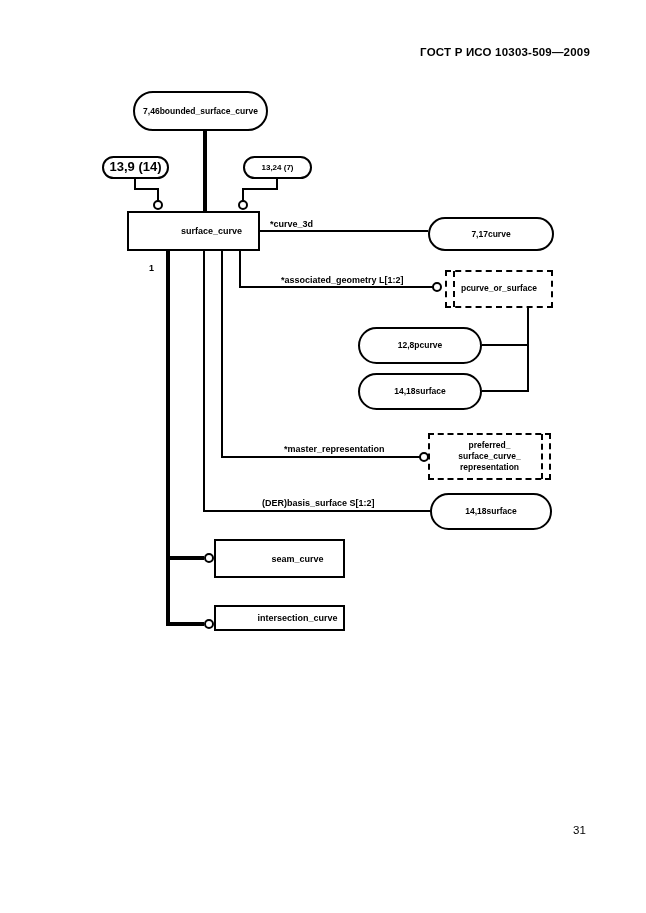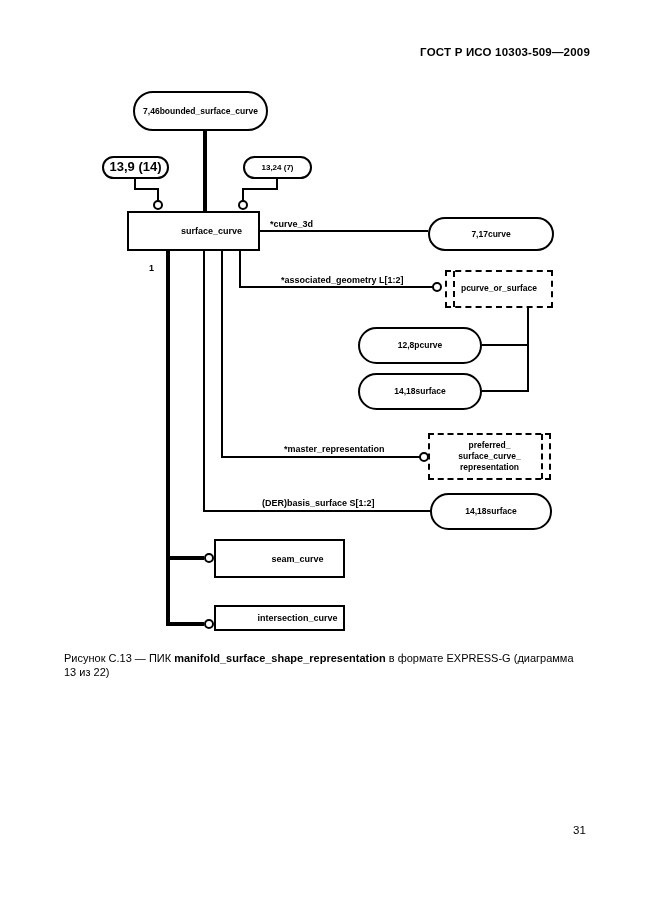--- a/index.html
+++ b/index.html
@@ -143,17 +143,16 @@
   </div>
 
   <div class="rectbox" style="left:214px; top:539px; width:131px; height:39px;">
     <div>seam_curve</div>
   </div>
 
   <div class="rectbox" style="left:214px; top:605px; width:131px; height:26px;">
     <div>intersection_curve</div>
   </div>
 
-  <div class="caption"><span>Рисунок С.13 — ПИК </span><b>manifold_surface_shape_representation</b><span> в формате EXPRESS-G (диаграмма 13 из 22)</span></div>
 
   <div class="pagenum">31</div>
 
 </div>
 
 </body></html>

